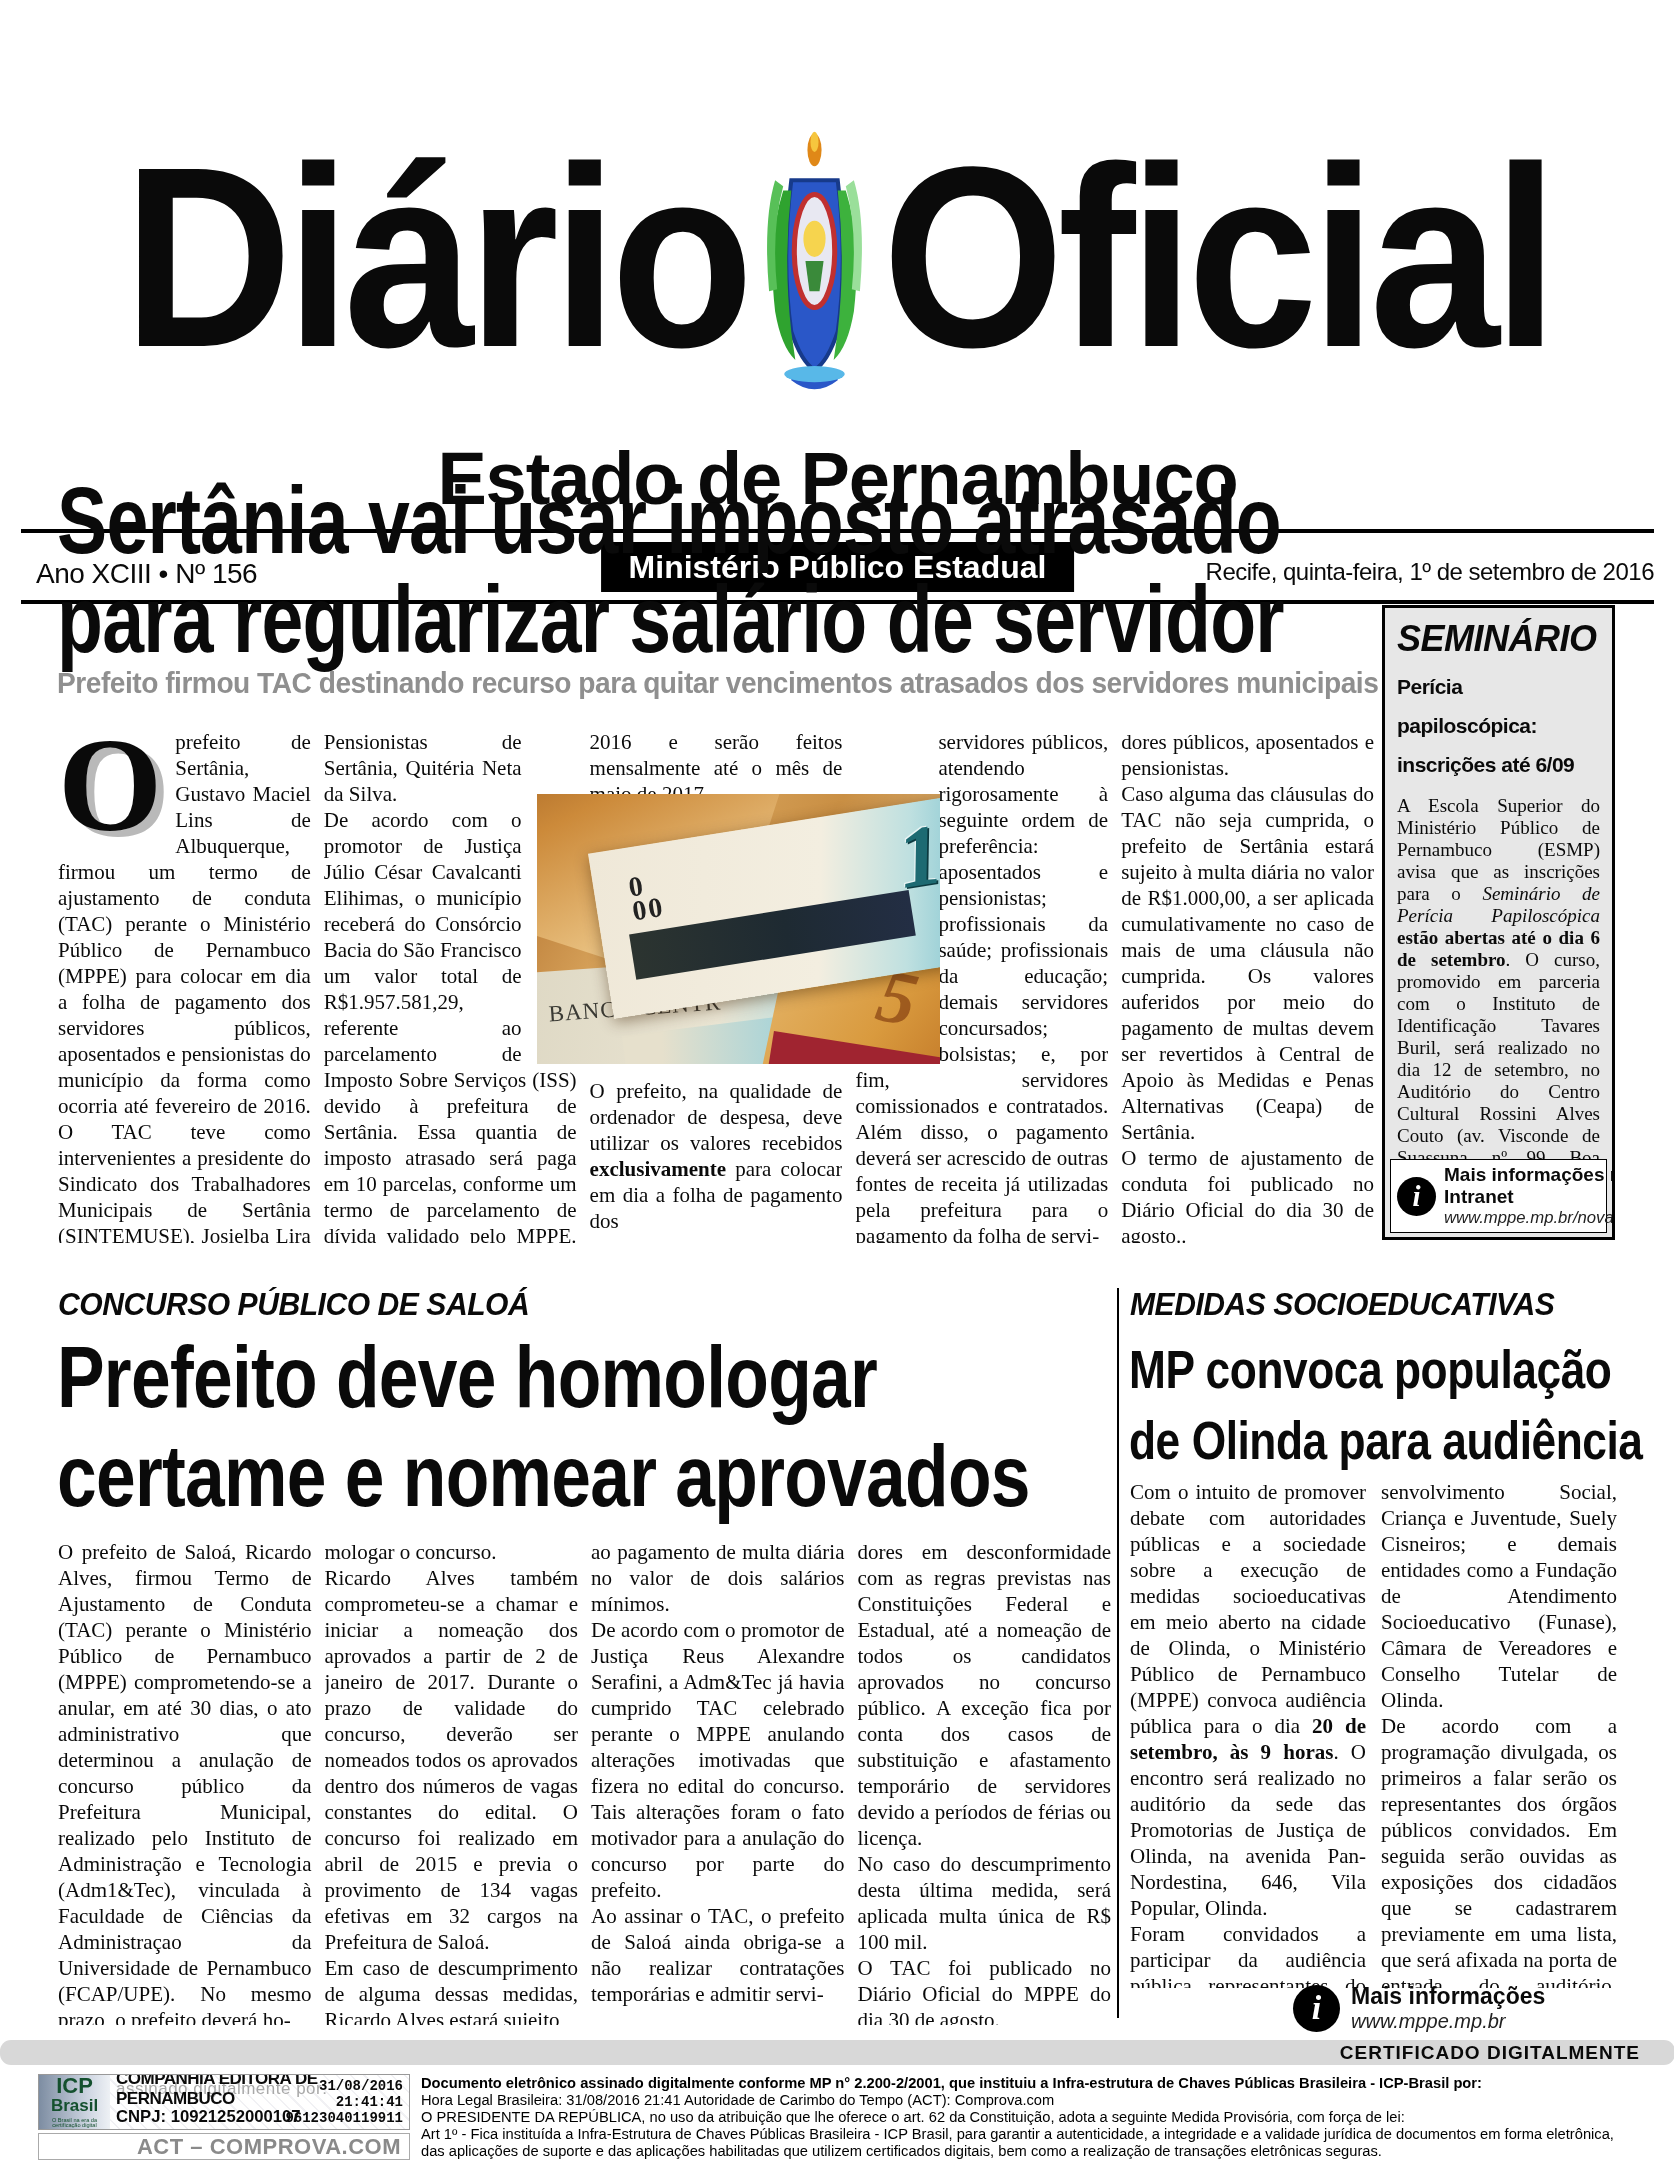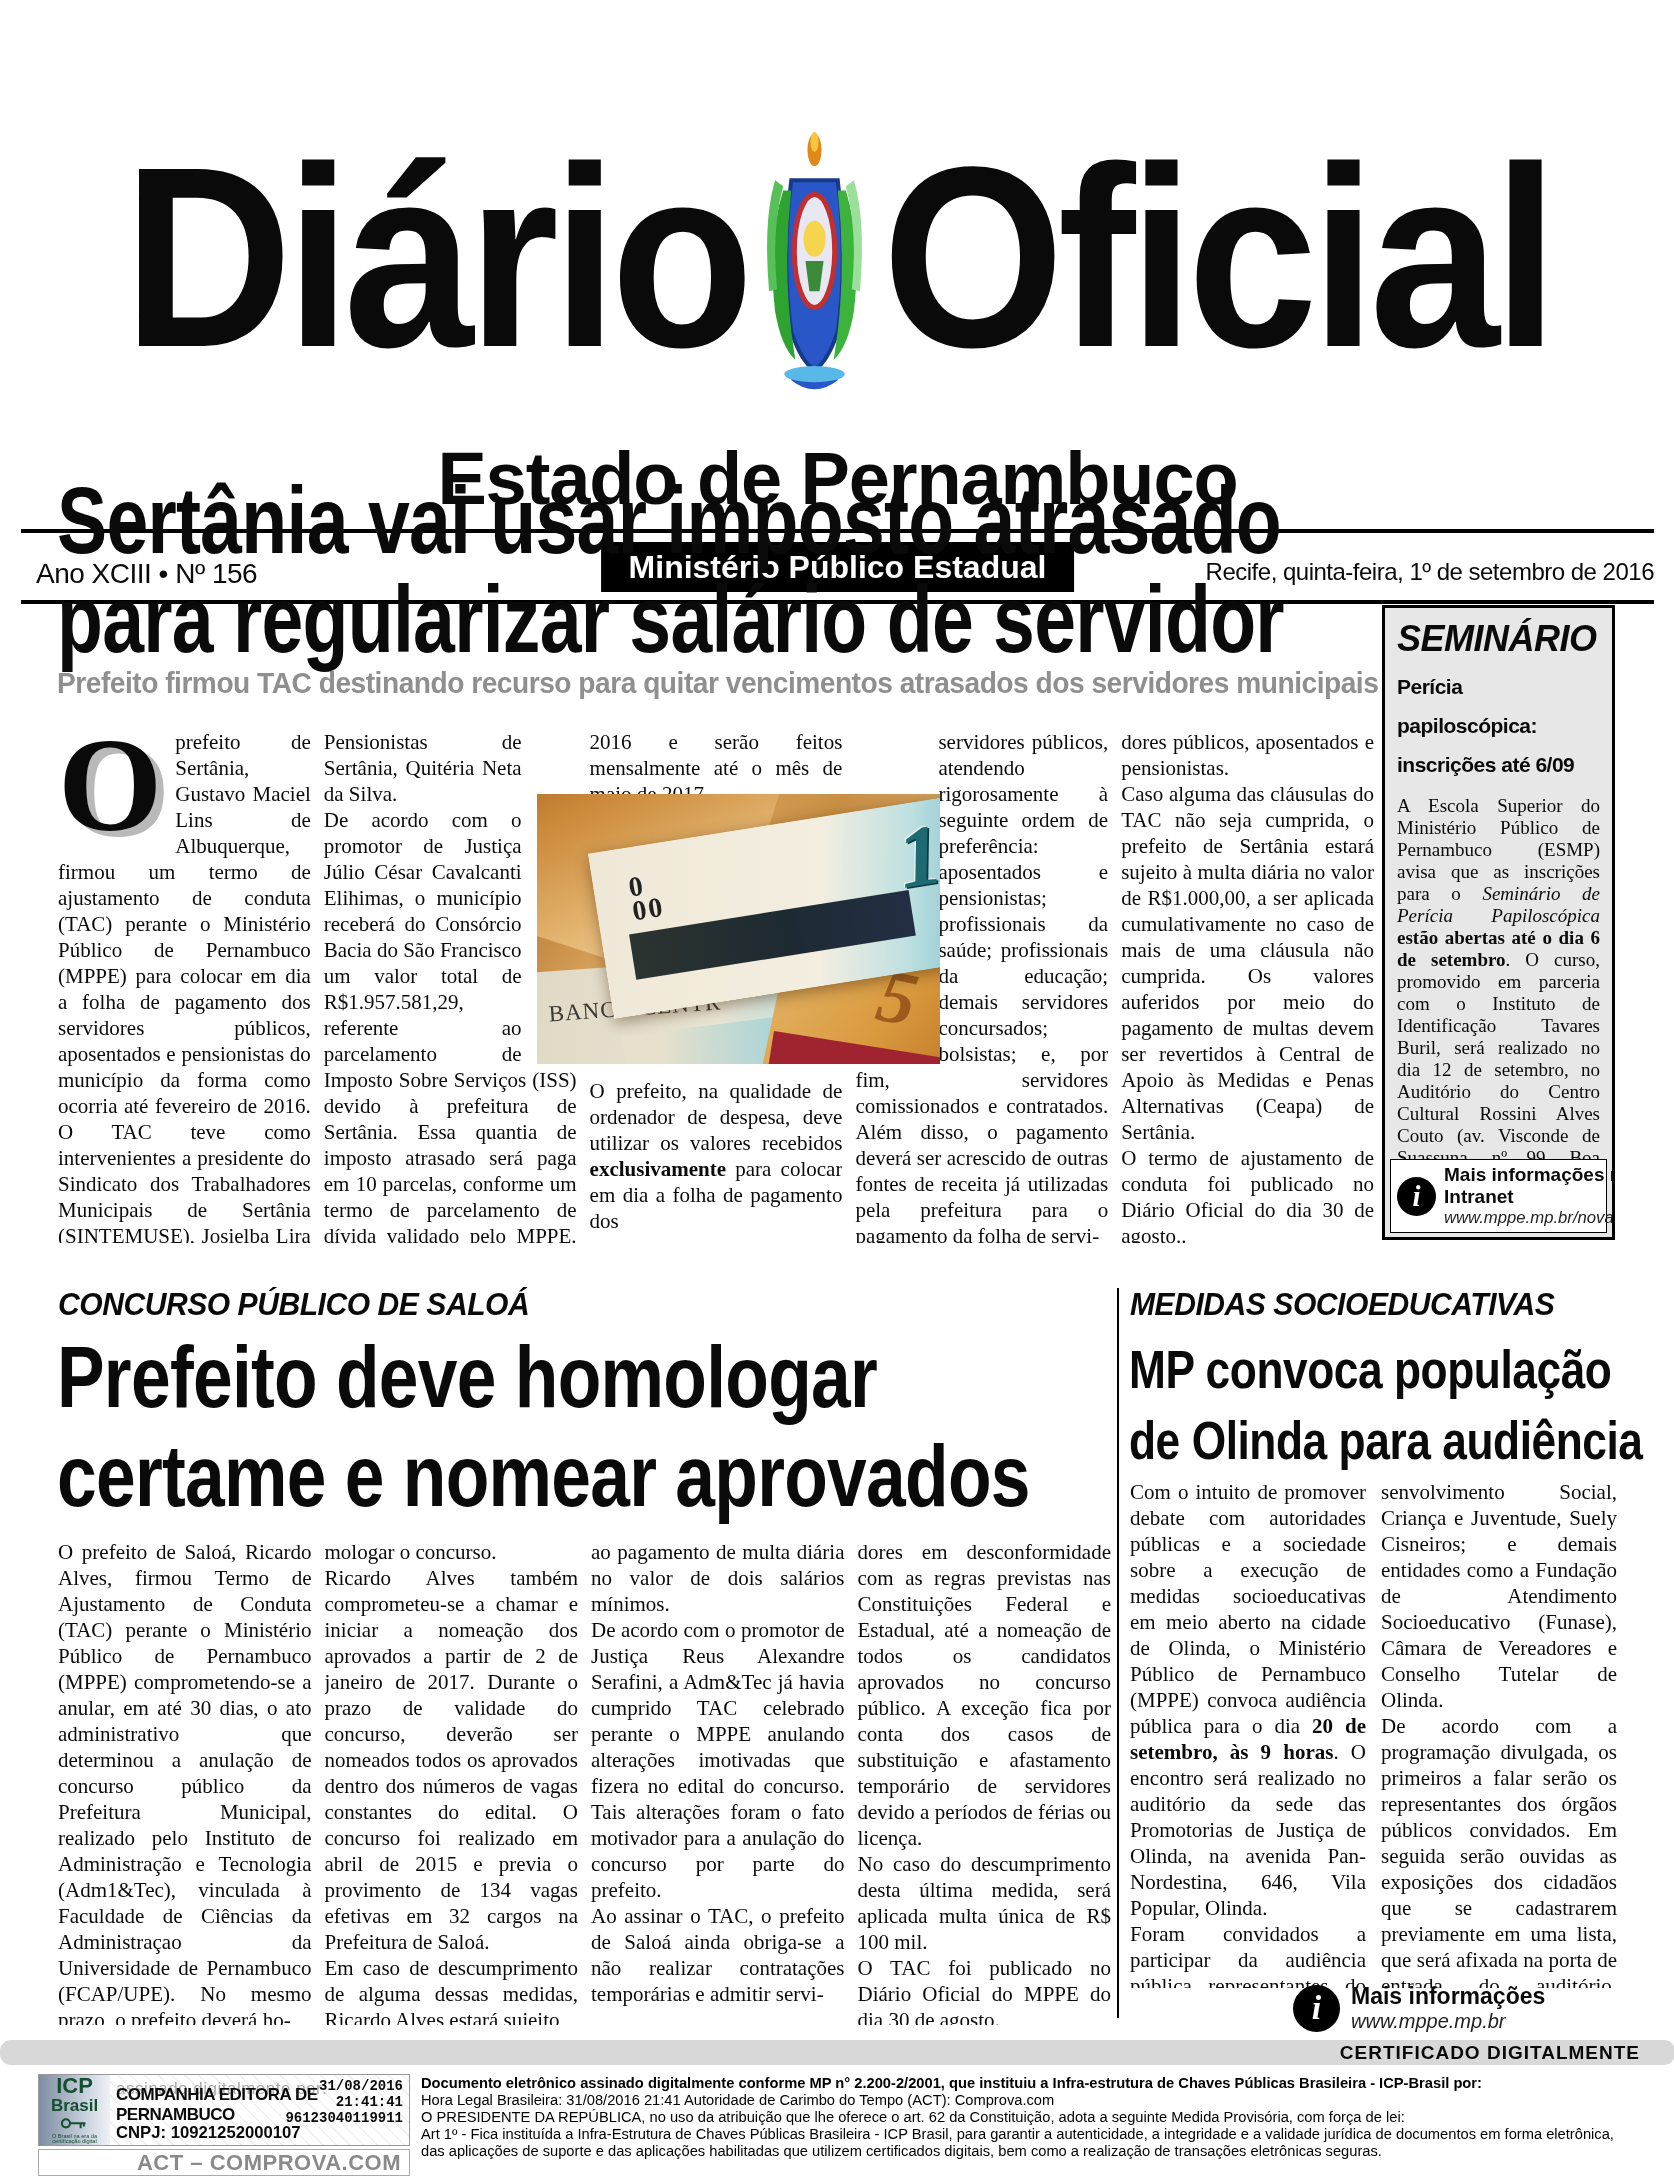--- a/index.html
+++ b/index.html
@@ -127,21 +127,21 @@
   .olinda-badge .info-icon { width:47px; height:47px; font-size:34px; }
   .ob-l1 { font-family:Liberation Sans, sans-serif; font-weight:bold; font-size:23px; }
   .ob-l2 { font-family:"Liberation Sans",sans-serif; font-style:italic; font-size:20px; color:#222; }
 
   
   .certbar { position:absolute; left:0; top:2040px; width:100%; height:25px; background:#d8d8d8;
     display:flex; align-items:center; justify-content:flex-end; padding-right:35px;
     font-family:"Liberation Sans",sans-serif; font-weight:bold; font-size:19px; letter-spacing:1px;border-radius:11px; }
 
   .sigblock { position:absolute; left:38px; top:2074px; width:372px; }
-  .sigbox { display:flex; border:1.5px solid #999; background:#fff; height:72px; overflow:hidden;
+  .sigbox { display:flex; border:1.5px solid #999; background:#fff; height:56px; overflow:hidden;
     background-image:repeating-linear-gradient(45deg,#fff 0 8px,#f1f1f4 8px 9.6px); }
   .icp { flex:0 0 71px; background:linear-gradient(90deg,#7d8da2,#cfd6e2 70%,#eef1f5);
     display:flex; flex-direction:column; align-items:center; justify-content:center; line-height:1; }
   .icp .t1 { font-family:"Liberation Sans",sans-serif; font-weight:bold; font-size:22px; color:#14502e; }
   .icp .t2 { font-family:"Liberation Sans",sans-serif; font-weight:bold; font-size:17px; color:#14502e; }
   .icp svg { margin-top:2px; }
   .icp .t3 { font-family:"Liberation Sans",sans-serif; font-size:5.6px; color:#14502e; text-align:center; margin-top:1.5px; }
   .sigmain { flex:1; position:relative; padding:4px 6px; }
   .sig-por { font-family:"Liberation Sans",sans-serif; font-size:17px; color:#a8a8a8; letter-spacing:0.5px; }
   .sig-nums { position:absolute; right:6px; top:3px; text-align:right;

